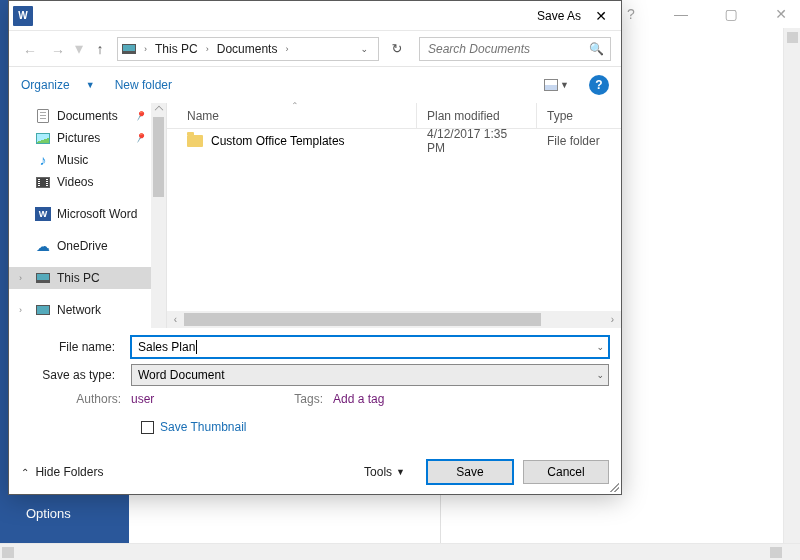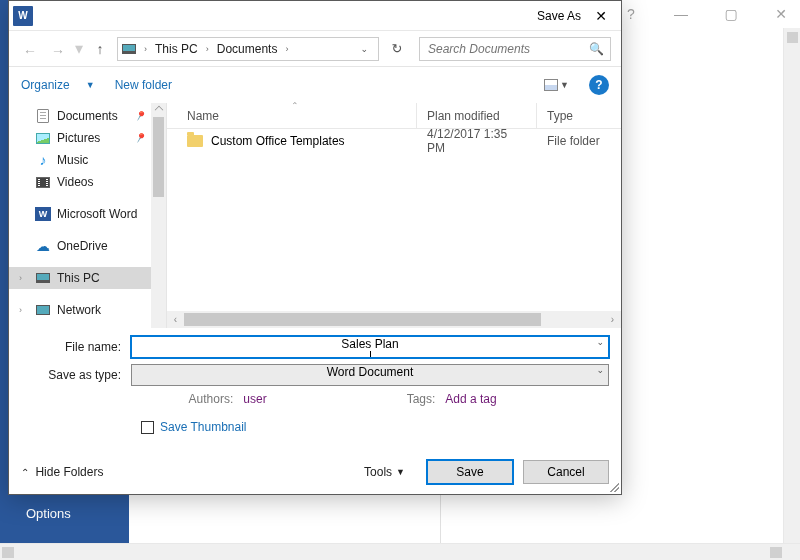--- a/index.html
+++ b/index.html
@@ -85,27 +85,27 @@
   .folder-ico::before { content:""; position:absolute; top:-3px; left:0; width:7px; height:3px; background:#f2d06b; border-radius:1px 1px 0 0; }
   .file-row .c2 { width:120px; color:#555; padding:0 10px; }
   .file-row .c3 { flex:1; color:#555; padding:0 10px; }
   .files-hscroll { height:17px; background:#f0f0f0; display:flex; align-items:center; }
   .files-hscroll .lar, .files-hscroll .rar { width:17px; text-align:center; color:#888; font-size:10px; }
   .files-hscroll .track { flex:1; height:100%; position:relative; }
   .files-hscroll .thumb { position:absolute; left:0; top:2px; bottom:2px; width:85%; background:#c8c8c8; }
   
   .form { padding: 8px 12px 10px 12px; font-size:12px; }
   .form-row { display:flex; align-items:center; margin-bottom:6px; }
-  .form-row .lbl { width:110px; text-align:right; padding-right:10px; color:#222; }
+  .form-row .lbl { width:110px; text-align:right; padding-right:16px; color:#222; }
   .form-row .fld { flex:1; }
-  .combo { width:100%; height:22px; border:1px solid #888; padding:0 6px; display:flex; align-items:center; font-size:12px; position:relative;flex-direction:column; }
+  .combo { width:100%; height:22px; border:1px solid #888; padding:0 6px; display:flex; align-items:center; font-size:12px; position:relative; }
   .combo.focus { border:1px solid #0078d7; outline:1px solid #0078d7; }
   .combo .dd { position:absolute; right:4px; color:#555; font-size:9px; }
   .combo.type { background:#ebebeb; }
-  .meta-row { display:flex; align-items:center; margin-top:6px;justify-content:center; }
+  .meta-row { display:flex; align-items:center; margin-top:6px; }
   .meta-row .ml { width:110px; text-align:right; padding-right:10px; color:#777; }
   .meta-row .mv { color:#701a75; }
   .meta-row .gap { width:140px; }
   .chk-row { display:flex; align-items:center; margin:14px 0 6px 120px; gap:6px; }
   .chk { width:13px; height:13px; border:1px solid #333; }
   .chk-lbl { color:#1a6fb5; }
   
   .dlg-actions { height:44px; display:flex; align-items:center; padding:0 12px; gap:10px; border-top:0; }
   .hf { display:flex; align-items:center; gap:6px; color:#222; font-size:12px; cursor:pointer; }
   .hf .chv { font-size:10px; }

